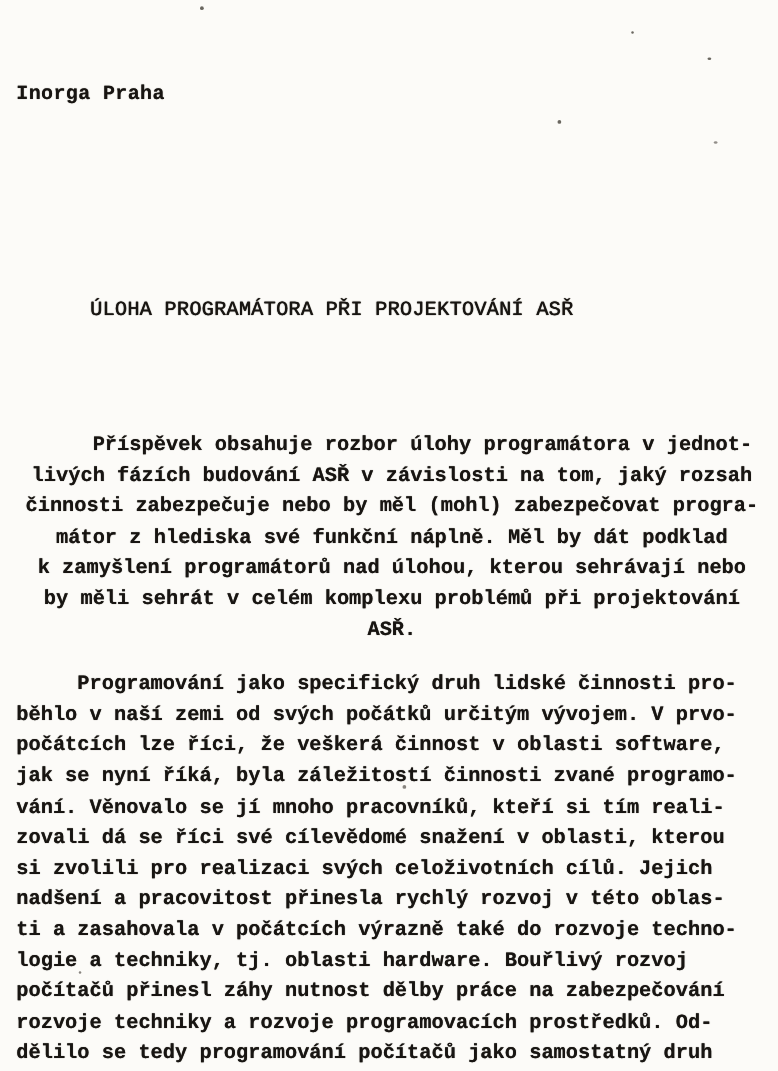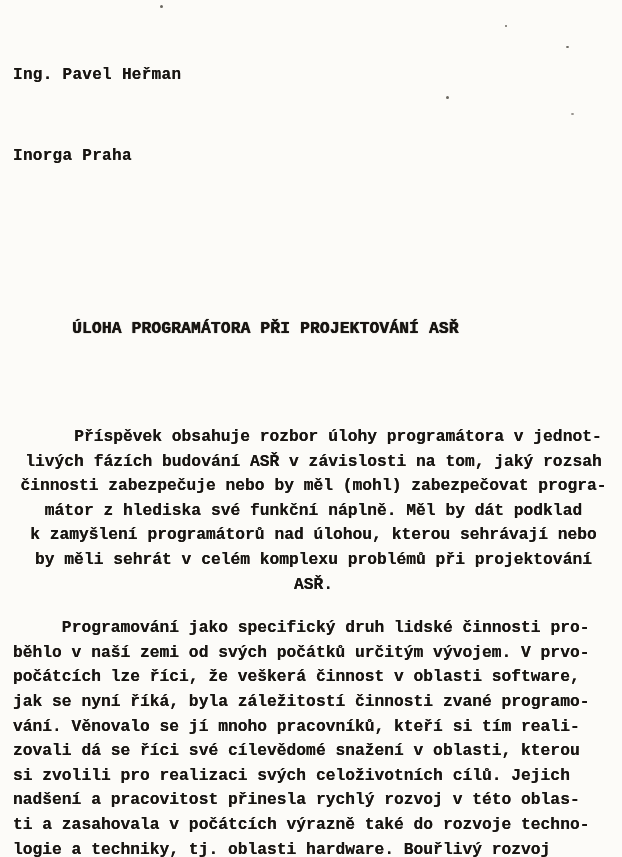--- a/index.html
+++ b/index.html
@@ -22,21 +22,21 @@
     text-shadow: 0 0 0.6px rgba(20, 16, 10, 0.85);
   }
   .author-block {
     font-size: 16px;
     line-height: 27px;
     letter-spacing: 0.3px;
     white-space: pre;
   }
   .doc-title {
     font-size: 16.2px;
-    font-weight: 700;
+    font-weight: 400;
     letter-spacing: 0.2px;
     margin: 93px 0 0 59px;
     line-height: 25px;
     white-space: pre;
     text-shadow: 0 0 0.9px rgba(20, 16, 10, 0.95), 0.4px 0 0 rgba(20,16,10,0.8);
   }
   .para {
     margin: 0;
     font-size: 16.3px;
     line-height: 24.6px;
@@ -61,21 +61,20 @@
   .s6 { left: 145px; top: 432px; width: 3px; height: 2px; opacity: 0.6; }
   .s7 { left: 322px; top: 628px; width: 3px; height: 3px; opacity: 0.6; }
   .s8 { left: 63px;  top: 777px; width: 2px; height: 2px; opacity: 0.6; }
 </style>
 </head>
 <body>
 
 <div class="page">
 
   <div class="author-block">
-    <div>Ing. Pavel Heřman</div>
     <div>Inorga Praha</div>
   </div>
 
   <h1 class="doc-title">ÚLOHA PROGRAMÁTORA PŘI PROJEKTOVÁNÍ ASŘ</h1>
 
   <p class="para para-1">     Příspěvek obsahuje rozbor úlohy programátora v jednot-
 livých fázích budování ASŘ v závislosti na tom, jaký rozsah
 činnosti zabezpečuje nebo by měl (mohl) zabezpečovat progra-
 mátor z hlediska své funkční náplně. Měl by dát podklad
 k zamyšlení programátorů nad úlohou, kterou sehrávají nebo

